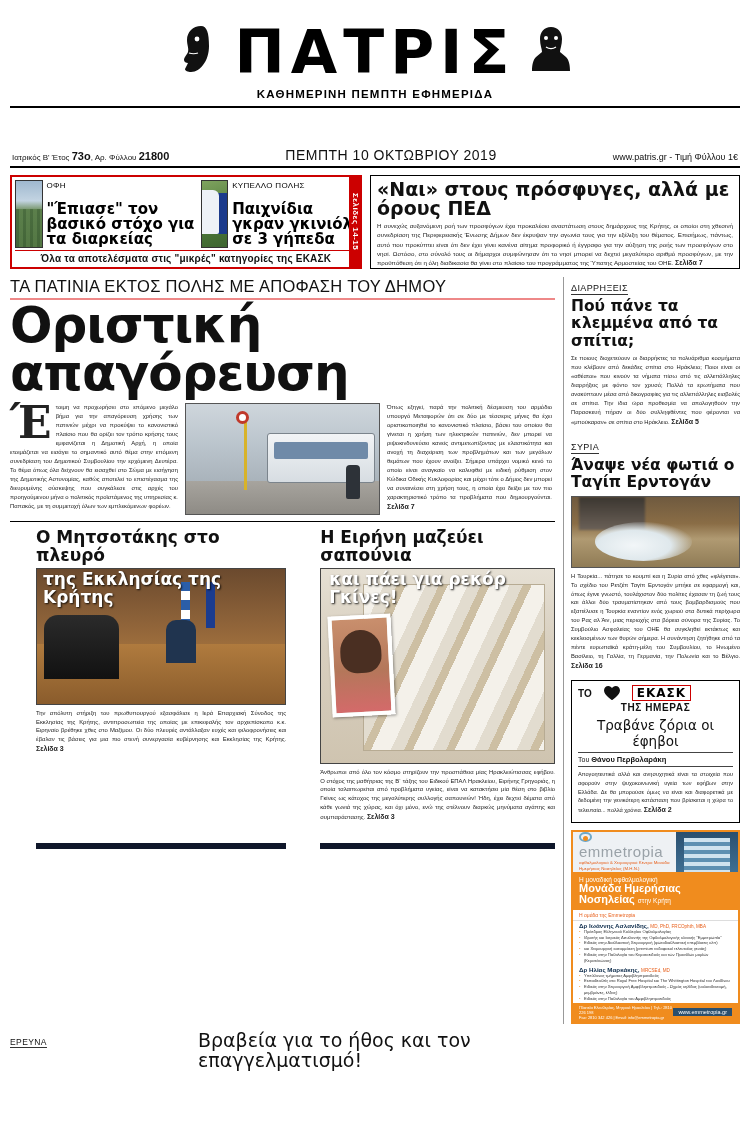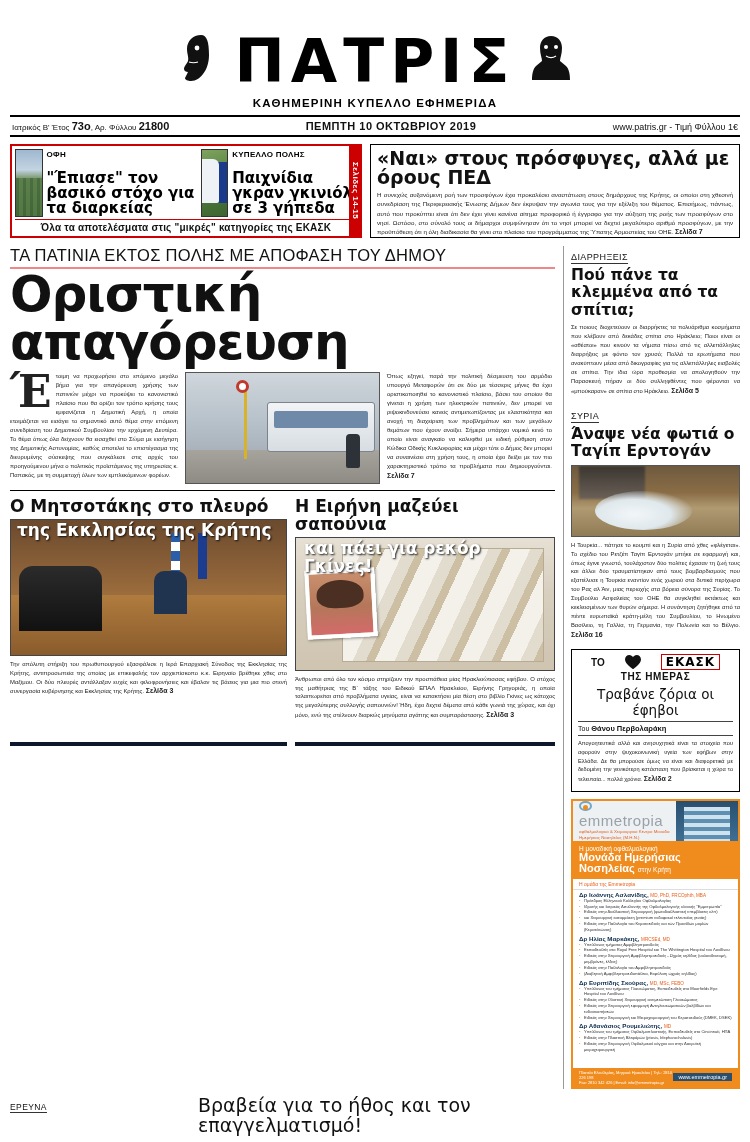--- a/index.html
+++ b/index.html
@@ -6,39 +6,39 @@
   body {
     width:750px; height:1142px;
     background:#ffffff;
     font-family:"Liberation Sans", sans-serif;
     color:#111;
     overflow:hidden;
   }
   .page { width:750px; height:1142px; position:relative; padding:0 10px; }
 
   
-  .masthead { padding-top:31px; }
+  .masthead { padding-top:22px; }
   .mast-row { display:flex; align-items:center; justify-content:center; gap:14px; }
   .mast-title {
     font-family:"DejaVu Sans", sans-serif;
     font-weight:bold; font-size:60px; letter-spacing:6px;
     line-height:1; color:#000;
   }
   .mast-face { width:44px; height:58px; position:relative; }
   .mast-face svg { display:block; }
   .mast-sub {
     text-align:center; font-weight:bold; font-size:11.5px;
     letter-spacing:1.2px; margin-top:6px; color:#000;
   }
   .mast-rule { border-top:2px solid #000; margin-top:6px; }
   .mast-info {
     display:flex; justify-content:space-between; align-items:baseline;
     font-size:8px; padding:3px 2px 3px 2px; color:#111;
   }
-  .mast-info .date { font-weight:bold; font-size:11px; letter-spacing:.5px; }
+  .mast-info .date { font-weight:normal; font-size:14px; letter-spacing:.5px;margin-top:36px; }
   .mast-info .issue b { font-size:11px; }
   .mast-info .web { font-size:9px; }
   .mast-rule2 { border-top:2.5px solid #000; }
 
   
   .topstrip { display:flex; gap:8px; margin-top:7px; height:94px; }
   .sports-box {
     width:352px; border:2px solid #c00; position:relative;
     display:flex; flex-direction:column; padding:3px;
   }
@@ -56,21 +56,21 @@
   .sp-photo.duel { background:linear-gradient(160deg,#7fa35f 0%,#4f7a3a 55%,#3d6530 100%); }
   .sp-photo.duel::before{
     content:""; position:absolute; left:8px; top:18%; width:22px; height:62%;
     background:#1b3a8c; border-radius:6px 6px 2px 2px;
   }
   .sp-photo.duel::after{
     content:""; position:absolute; right:8px; top:14%; width:22px; height:66%;
     background:#eef2f7; border-radius:6px 6px 2px 2px;
   }
   .sp-text { display:flex; flex-direction:column; justify-content:center; }
-  .sp-kicker { font-size:8px; font-weight:bold; letter-spacing:.3px; color:#000; margin-bottom:12px; }
+  .sp-kicker { font-size:8px; font-weight:normal; letter-spacing:.3px; color:#000; margin-bottom:12px; }
   .sp-head {
     font-family:"DejaVu Sans", sans-serif;
     font-weight:bold; font-size:15px; line-height:1.02; color:#000;
   }
   .sports-foot {
     font-weight:bold; font-size:10px; letter-spacing:.2px;
     border-top:1px solid #c00; margin-top:2px; padding-top:2px; text-align:center;
   }
   .sports-pages {
     position:absolute; right:-2px; top:-2px; bottom:-2px; width:13px;
@@ -135,42 +135,42 @@
   }
   .lead-photo .cop {
     position:absolute; right:10%; bottom:14%; width:14px; height:34px;
     background:#2d3238; border-radius:4px 4px 2px 2px;
   }
   .lead-c3 { width:165px; }
   .lead-rule { border-top:1.5px solid #000; margin-top:6px; }
 
   
   .feature-row { display:flex; gap:8px; margin-top:7px; }
-  .feature { border-bottom:4px solid #0f172a; padding-bottom:21px; }
+  .feature { border-bottom:6px solid #0f172a; padding-bottom:21px;margin-left:26px; }
   .f1 { width:277px; }
   .f2 { width:260px; }
   .f-head {
     font-family:"DejaVu Sans", sans-serif;
     font-weight:bold; font-size:17px; line-height:1.05; margin-bottom:3px;
   }
   .f-head.overlay { color:#fff; text-shadow:1px 1px 2px rgba(0,0,0,.85); }
   .f-photo { position:relative; border:1px solid #444; overflow:hidden; }
   .f1 .f-photo { height:137px; background:linear-gradient(#6b4a2e 0%,#8a6038 35%,#a9763f 70%,#c08c4d 100%); }
   .f1 .table { position:absolute; left:0; right:0; bottom:0; height:44%; background:linear-gradient(#b07b3e,#8a5c2c); }
   .f1 .clergy {
     position:absolute; left:3%; top:34%; width:30%; height:48%;
     background:linear-gradient(#2b2b2b,#111); border-radius:14px 14px 0 0;
   }
   .f1 .pm {
     position:absolute; left:52%; top:38%; width:12%; height:32%;
     background:#20344f; border-radius:10px 10px 0 0;
   }
   .f1 .flag-gr { position:absolute; left:58%; top:10%; width:9px; height:46px; background:linear-gradient(#2b5ea8 0 20%,#fff 20% 40%,#2b5ea8 40% 60%,#fff 60% 80%,#2b5ea8 80% 100%); }
   .f1 .flag-eu { position:absolute; left:68%; top:10%; width:9px; height:46px; background:#1b3c8f; }
-  .f2 .f-photo { height:134px; background:linear-gradient(#e6e0d4 0%,#d8cfbf 40%,#cfc4b0 100%); }
+  .f2 .f-photo { height:196px; background:linear-gradient(#e6e0d4 0%,#d8cfbf 40%,#cfc4b0 100%); }
   .f2 .boxes {
     position:absolute; inset:8% 4% 6% 18%;
     background:repeating-linear-gradient(115deg,#f4f1ea 0 18px,#e2dccf 18px 30px,#cdbfa3 30px 38px);
     border:1px solid #b7ab93;
   }
   .f2 .portrait {
     position:absolute; left:4%; top:24%; width:27%; height:52%;
     background:linear-gradient(#c98f6d 0%,#b4775a 55%,#d46a6a 100%);
     border:4px solid #fff; box-shadow:1px 1px 3px rgba(0,0,0,.4); transform:rotate(-3deg);
   }
@@ -205,42 +205,42 @@
     background:radial-gradient(ellipse at 40% 60%, #f2f6f8 0%, #dfe8ec 45%, rgba(200,215,220,0) 75%);
     border-radius:50%;
   }
   .rc-photo .dark {
     position:absolute; left:4%; top:0; width:40%; height:48%;
     background:linear-gradient(#3b3630,#6b6158); filter:blur(1px);
   }
 
   
   .stigma-box { border:1.5px solid #000; padding:4px 6px 6px; margin-bottom:7px; }
-  .stigma-top { display:flex; align-items:center; justify-content:center; gap:20px; }
+  .stigma-top { display:flex; align-items:center; gap:12px; }
   .stigma-to { font-size:10px; font-weight:bold; }
   .stigma-heart { width:16px; height:15px; position:relative; }
   .stigma-word {
     border:1.5px solid #c00; color:#000; font-weight:bold; font-size:12px;
     padding:0 4px; letter-spacing:1px; font-family:"DejaVu Sans", sans-serif;
   }
   .stigma-day { text-align:center; font-size:10px; font-weight:bold; letter-spacing:.6px; margin-top:1px; }
   .stigma-head {
     text-align:center; font-family:"DejaVu Sans", sans-serif;
     font-size:13.5px; margin:4px 0 3px;
   }
   .stigma-by {
     font-size:7px; border-top:1px solid #444; border-bottom:1px solid #444;
     padding:2px 0; margin-bottom:3px;
   }
   .stigma-by b { font-size:7.5px; }
   .stigma-body { font-size:5.6px; line-height:1.55; text-align:justify; color:#222; }
 
   
   .ad-emm {
-    border:2px solid #f08c1e; background:#fff; height:290px; position:relative; overflow:hidden;
+    border:2px solid #f08c1e; background:#fff; height:194px; position:relative; overflow:hidden;
   }
   .ad-emm-top { background:#eef1f4; height:40px; display:flex; }
   .ad-emm-logo { flex:1; display:flex; flex-direction:column; justify-content:center; padding-left:6px; }
   .ad-emm-name {
     font-size:15px; color:#9aa2a8; letter-spacing:.5px; line-height:1;
   }
   .ad-emm-tag { font-size:4.4px; color:#e8601c; line-height:1.3; margin-top:1px; }
   .ad-emm-dot { width:13px; height:13px; border-radius:50%; border:2px solid #6fa8c8; position:relative; margin-bottom:2px; }
   .ad-emm-dot::after{content:"";position:absolute;left:2px;top:2px;width:5px;height:5px;border-radius:50%;background:#f08c1e;}
   .ad-emm-bldg {
@@ -294,21 +294,21 @@
       <div class="mast-title">ΠΑΤΡΙΣ</div>
       <div class="mast-face">
         <svg width="44" height="58" viewBox="0 0 44 58">
           <path d="M22 4c-7 0-11 5-11 12 0 6 2 10 2 13l-6 5c-3 3-4 8-4 14h38c0-6-1-11-4-14l-6-5c0-3 2-7 2-13C33 9 29 4 22 4z" fill="#111"></path>
           <circle cx="17" cy="15" r="2" fill="#fff"></circle>
           <circle cx="27" cy="15" r="2" fill="#fff"></circle>
           <path d="M17 24c3 2 7 2 10 0" stroke="#fff" stroke-width="1.3" fill="none"></path>
         </svg>
       </div>
     </div>
-    <div class="mast-sub">ΚΑΘΗΜΕΡΙΝΗ ΚΥΠΕΛΛΟ ΕΦΗΜΕΡΙΔΑ</div>
+    <div class="mast-sub">ΚΑΘΗΜΕΡΙΝΗ ΠΕΜΠΤΗ ΕΦΗΜΕΡΙΔΑ</div>
     <div class="mast-rule"></div>
     <div class="mast-info">
       <div class="issue">
         <span>Ιατρικός Β' Έτος</span>
         <b>73ο</b><span>, Αρ. Φύλλου</span>
         <b>21800</b>
       </div>
       <div class="date">ΠΕΜΠΤΗ 10 ΟΚΤΩΒΡΙΟΥ 2019</div>
       <div class="web">
         <span>www.patris.gr</span>

